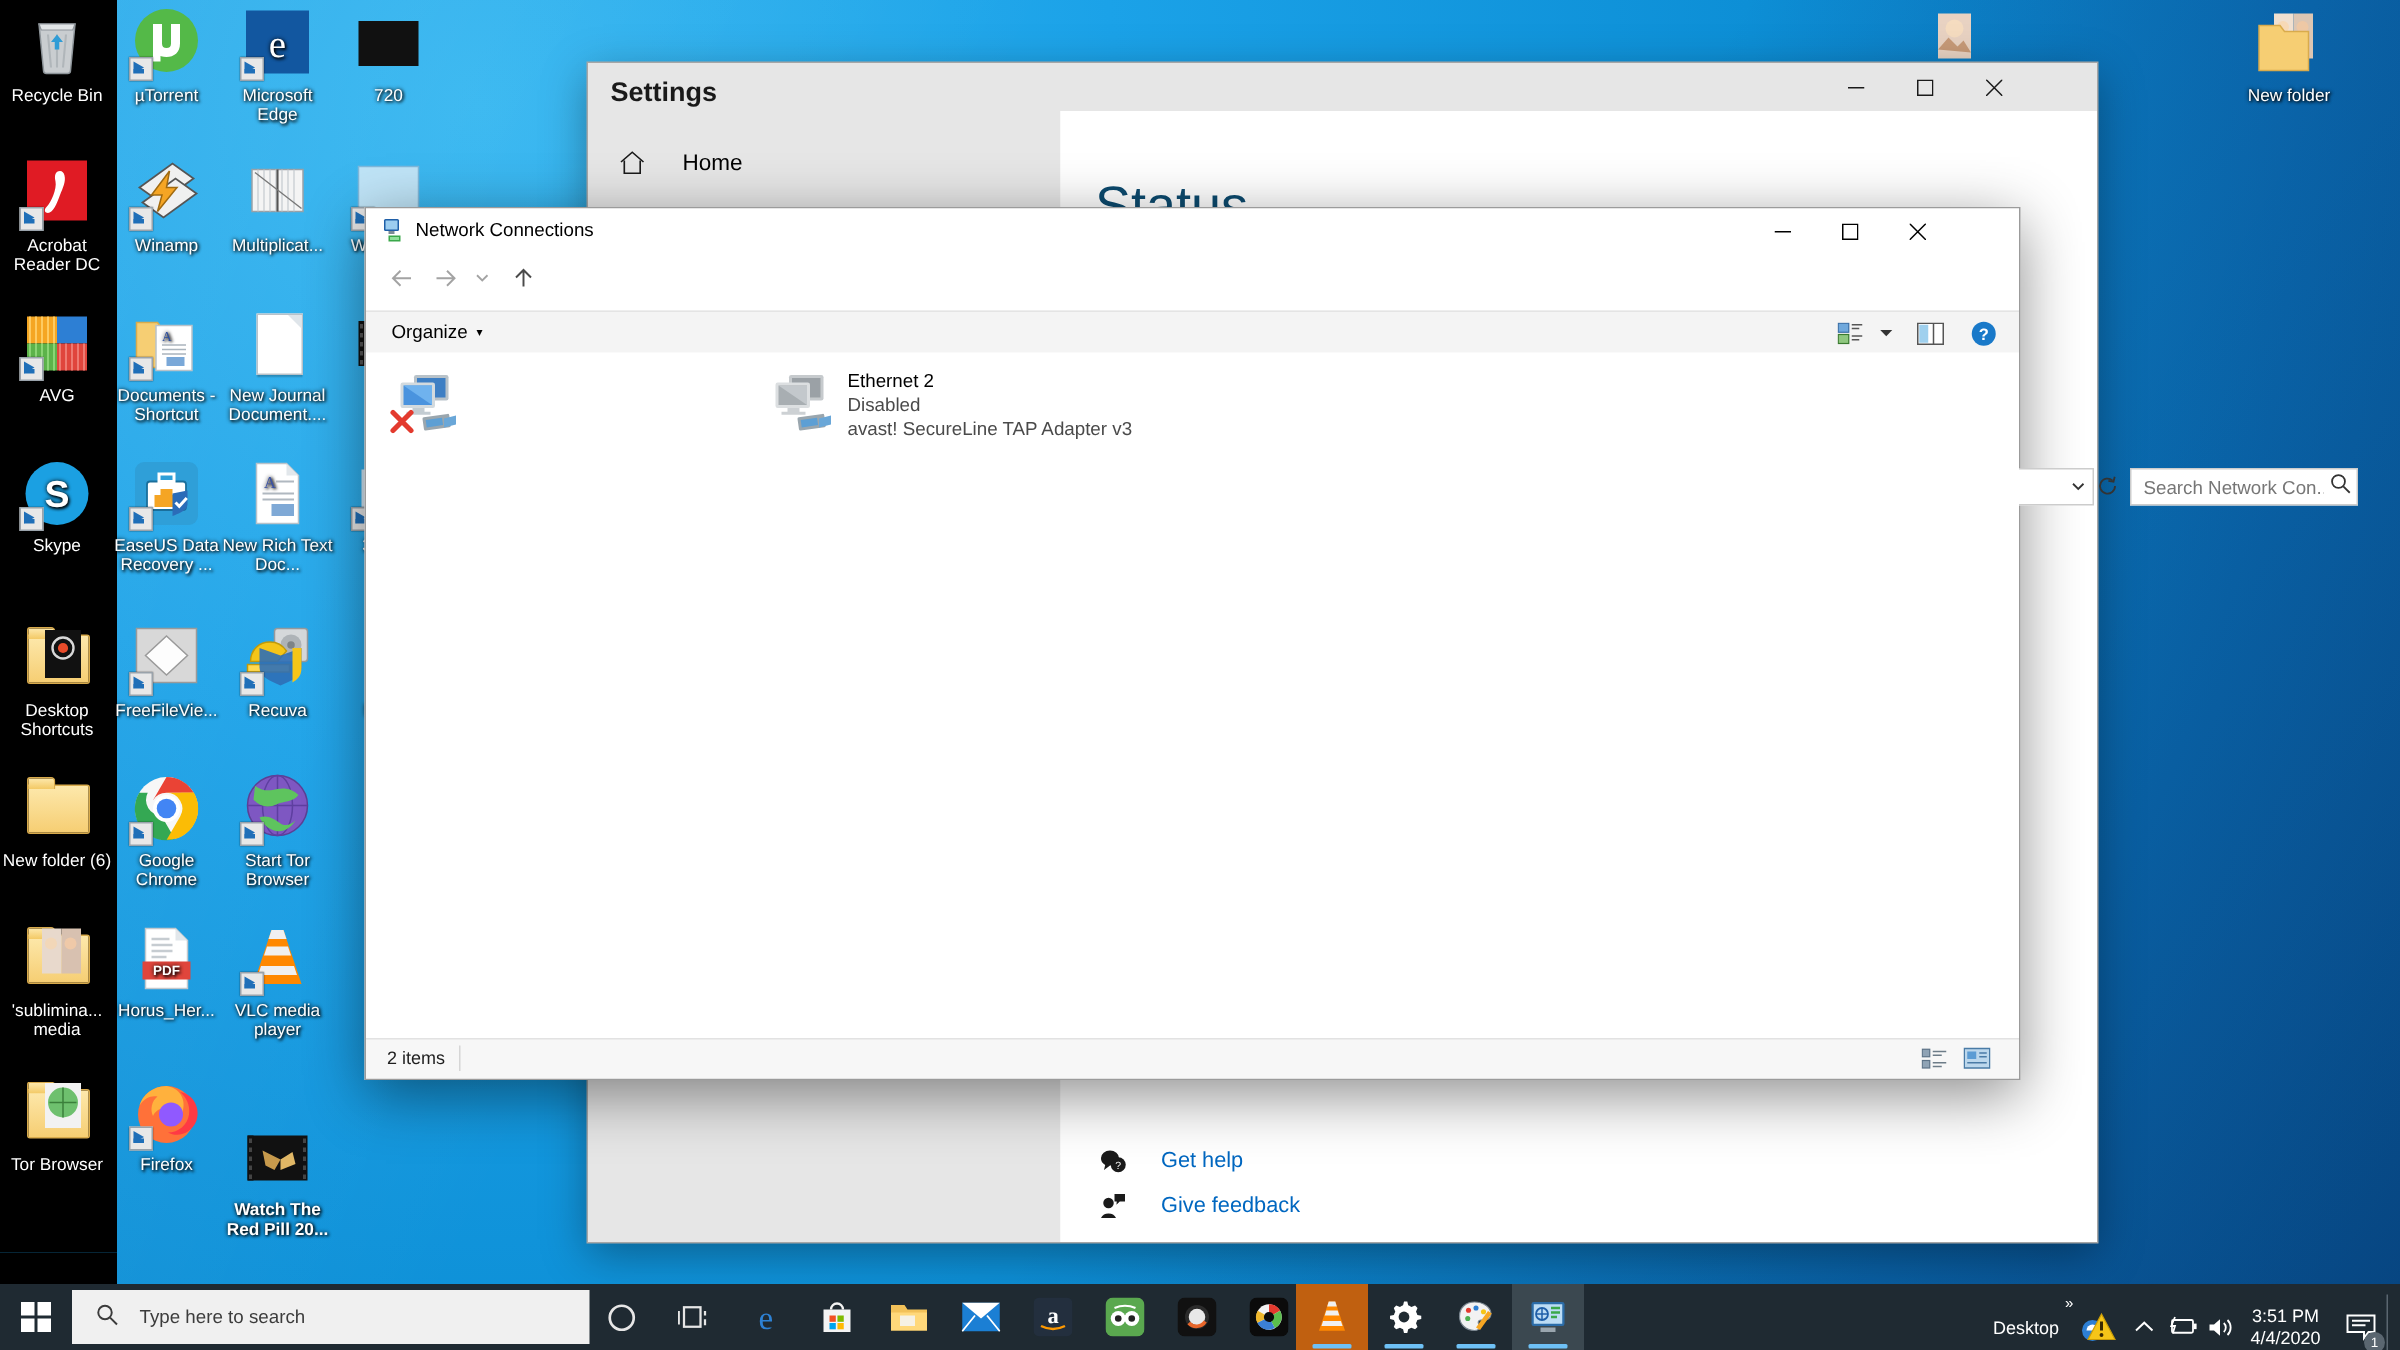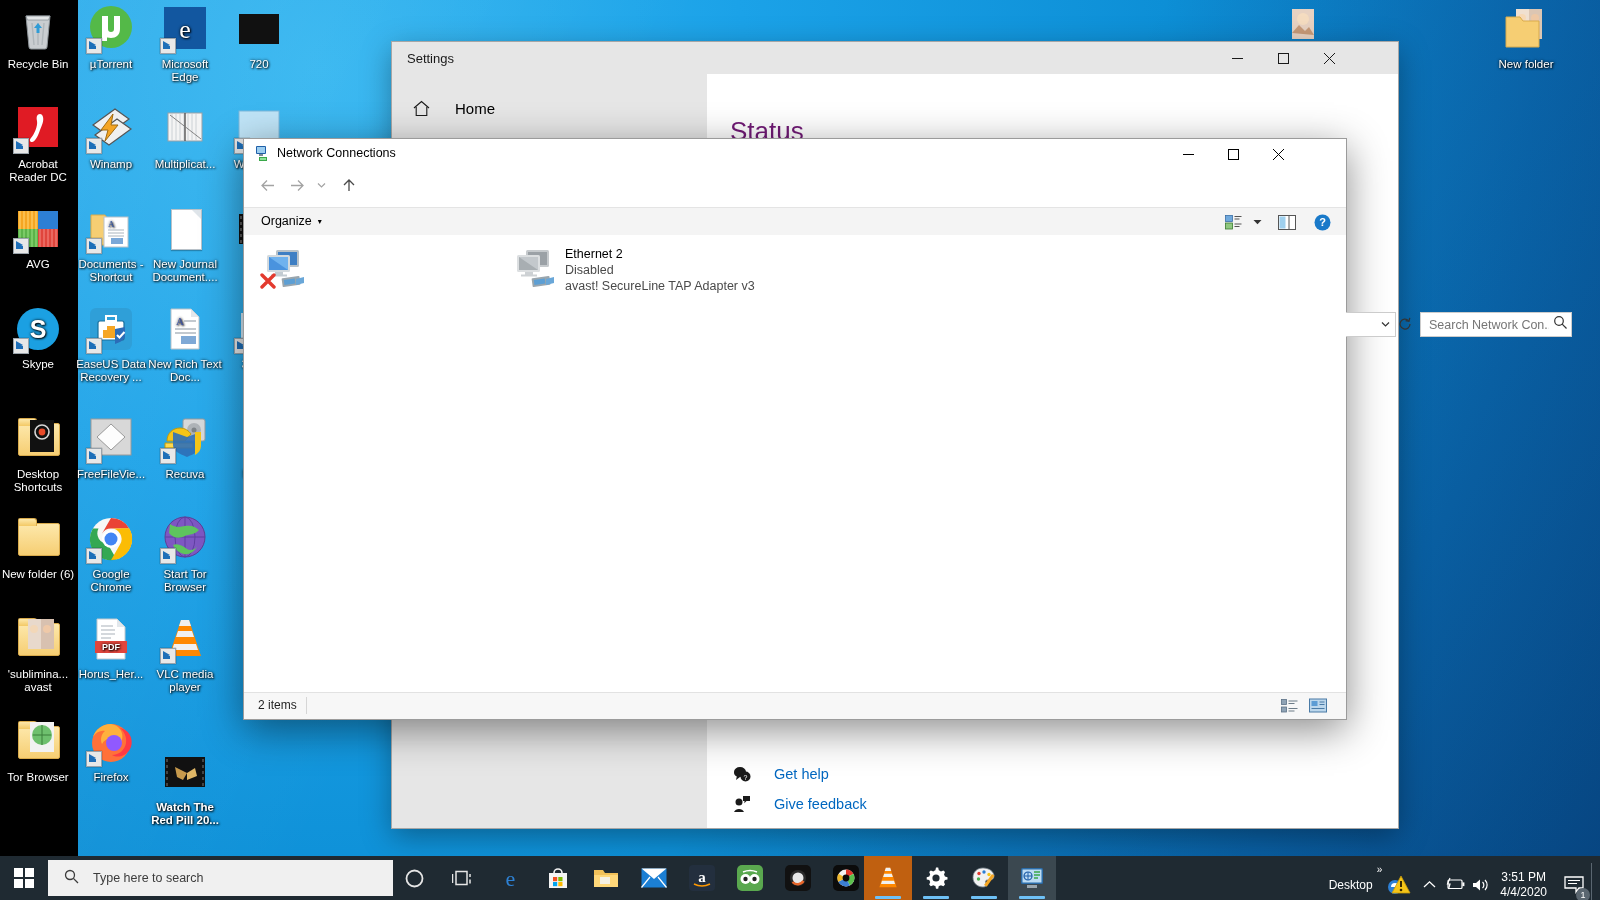--- a/index.html
+++ b/index.html
@@ -72,38 +72,38 @@
 
   
   #settings-window{
     position:absolute;left:392px;top:42px;width:1006px;height:786px;
     background:#fff;box-shadow:0 0 0 1px #a6a6a6, 0 8px 28px rgba(0,0,0,.35);
   }
   #settings-titlebar{
     height:32px;background:#e6e6e6;position:relative;
   }
   #settings-title{
-    position:absolute;left:15px;top:9px;font-size:13px;color:#1a1a1a;
+    position:absolute;left:15px;top:9px;font-size:18px;color:#1a1a1a;font-weight:bold;
   }
   .winbtn{
     position:absolute;top:0;width:46px;height:32px;
     display:flex;align-items:center;justify-content:center;color:#1a1a1a;font-size:12px;
   }
   #settings-left{
     position:absolute;left:0;top:32px;width:315px;bottom:0;background:#e6e6e6;
   }
   #settings-home{
     position:absolute;left:20px;top:25px;display:flex;align-items:center;gap:24px;
     font-size:15px;color:#000;
   }
   #settings-right{
     position:absolute;left:315px;top:32px;right:0;bottom:0;background:#fff;
   }
   #settings-status-head{
-    position:absolute;left:23px;top:42px;font-size:26px;color:#701a75;font-weight:400;text-align:center;
+    position:absolute;left:23px;top:42px;font-size:36px;color:#0c4a6e;font-weight:400;text-align:center;
   }
   #settings-status-underline{
     position:absolute;left:24px;top:86px;width:48px;height:3px;background:#111;
   }
   .settings-link-row{
     position:absolute;display:flex;align-items:center;gap:22px;left:25px;
     color:#0067c0;font-size:14.5px;
   }
   .settings-link-row .ic{width:20px;height:20px;color:#1a1a1a;display:flex;align-items:center;justify-content:center;}
 
@@ -295,21 +295,21 @@
   <div class="icon-cell" style="left:1px;top:615px;">
     <div class="icon-glyph">
       <span class="folder"></span>
       <svg width="48" height="48" viewBox="0 0 48 48" style="position:absolute;left:0;top:0;">
         <rect x="14" y="4" width="13" height="30" fill="#e8d9cc"></rect>
         <rect x="27" y="4" width="13" height="30" fill="#d8c1b0"></rect>
         <circle cx="20" cy="14" r="4" fill="#f2d7b8"></circle>
         <circle cx="33" cy="14" r="4" fill="#efc9a8"></circle>
       </svg>
     </div>
-    <span class="icon-label">'sublimina... avast</span>
+    <span class="icon-label">'sublimina... media</span>
   </div>
 
   <div class="icon-cell" style="left:1px;top:718px;">
     <div class="icon-glyph">
       <span class="folder"></span>
       <svg width="48" height="48" viewBox="0 0 48 48" style="position:absolute;left:0;top:0;">
         <rect x="16" y="4" width="24" height="30" fill="#f2f2f2"></rect>
         <circle cx="28" cy="17" r="10" fill="#6ec06e"></circle>
         <path d="M19 17 h18 M28 7 v20" stroke="#3b7f3b" stroke-width="1"></path>
       </svg>

